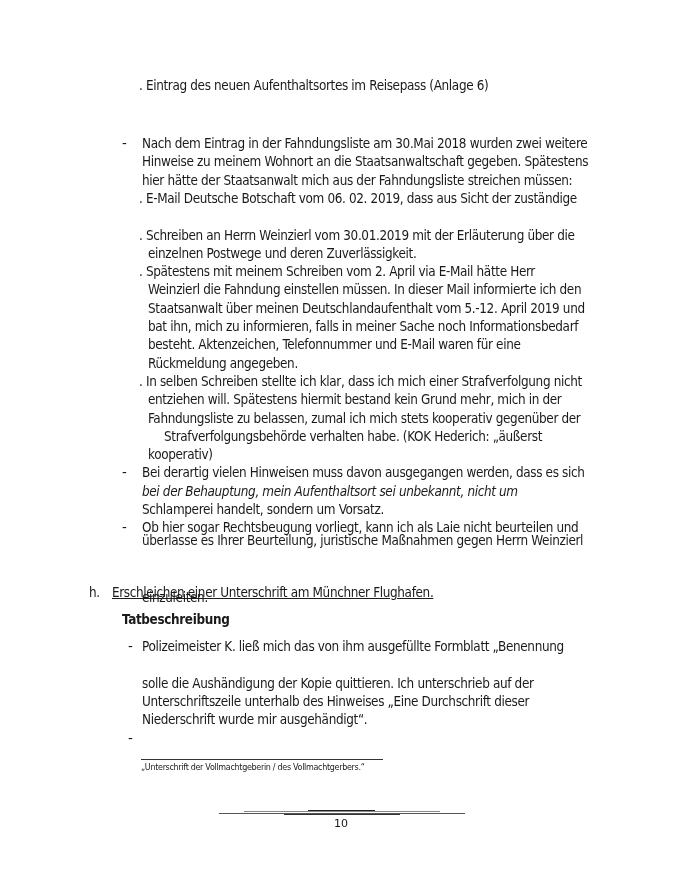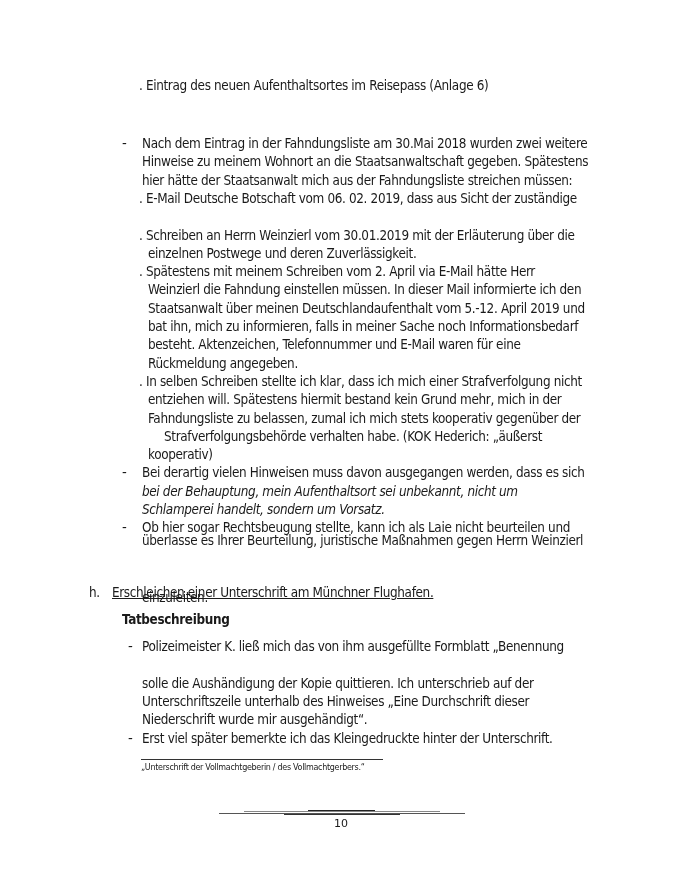--- a/index.html
+++ b/index.html
@@ -85,39 +85,38 @@
 
   <div class="txt" style="left:139px; top:372.9px;">. In selben Schreiben stellte ich klar, dass ich mich einer Strafverfolgung nicht</div>
   <div class="txt" style="left:148px; top:391.2px;">entziehen will. Spätestens hiermit bestand kein Grund mehr, mich in der</div>
   <div class="txt" style="left:148px; top:409.5px;">Fahndungsliste zu belassen, zumal ich mich stets kooperativ gegenüber der</div>
   <div class="txt" style="left:148px; top:427.8px;margin-left:16px;">Strafverfolgungsbehörde verhalten habe. (KOK Hederich: „äußerst</div>
   <div class="txt" style="left:148px; top:446.1px;">kooperativ)</div>
 
   <div class="dash" style="left:122px; top:464.4px;">-</div>
   <div class="txt" style="left:142px; top:464.4px;">Bei derartig vielen Hinweisen muss davon ausgegangen werden, dass es sich</div>
   <div class="txt" style="left:142px; top:482.7px;font-style:italic;">bei der Behauptung, mein Aufenthaltsort sei unbekannt, nicht um</div>
-  <div class="txt" style="left:142px; top:501px;font-style:italic;">Schlamperei handelt, sondern um Vorsatz.</div>
+  <div class="txt" style="left:142px; top:501px;">Schlamperei handelt, sondern um Vorsatz.</div>
 
   <div class="dash" style="left:122px; top:519.3px;">-</div>
-  <div class="txt" style="left:142px; top:519.3px;">Ob hier sogar Rechtsbeugung stellte, kann ich als Laie nicht beurteilen und</div>
+  <div class="txt" style="left:142px; top:519.3px;">Ob hier sogar Rechtsbeugung vorliegt, kann ich als Laie nicht beurteilen und</div>
   <div class="txt" style="left:142px; top:532px;">überlasse es Ihrer Beurteilung, juristische Maßnahmen gegen Herrn Weinzierl</div>
   <div class="txt" style="left:142px; top:589px;">einzuleiten.</div>
 
   <div class="txt" style="left:89px; top:584px;">h.</div>
   <div class="txt" style="left:112px; top:584px;text-decoration:underline;">Erschleichen einer Unterschrift am Münchner Flughafen.</div>
   <div class="txt" style="left:122px; top:611px;font-weight:bold;">Tatbeschreibung</div>
 
   <div class="dash" style="left:128px; top:638px;">-</div>
   <div class="txt" style="left:142px; top:638px;">Polizeimeister K. ließ mich das von ihm ausgefüllte Formblatt „Benennung</div>
   <div class="txt" style="left:142px; top:674.6px;">solle die Aushändigung der Kopie quittieren. Ich unterschrieb auf der</div>
   <div class="txt" style="left:142px; top:692.9px;">Unterschriftszeile unterhalb des Hinweises „Eine Durchschrift dieser</div>
   <div class="txt" style="left:142px; top:711.2px;">Niederschrift wurde mir ausgehändigt“.</div>
 
   <div class="dash" style="left:128px; top:729.5px;">-</div>
-  <div class="txt" style="left:142px; top:729.5px;">Erst viel später bemerkte ich das Kleingedruckte hinter der Unterschrift.</div>
 
   <div class="footnote-rule"></div>
   <div class="footnote-text">„Unterschrift der Vollmachtgeberin / des Vollmachtgerbers.“</div>
 
   <div class="footer-line-a"></div>
   <div class="footer-line-b"></div>
   <div class="footer-line-c"></div>
   <div class="footer-line-d"></div>
   <div class="page-number">10</div>
 

